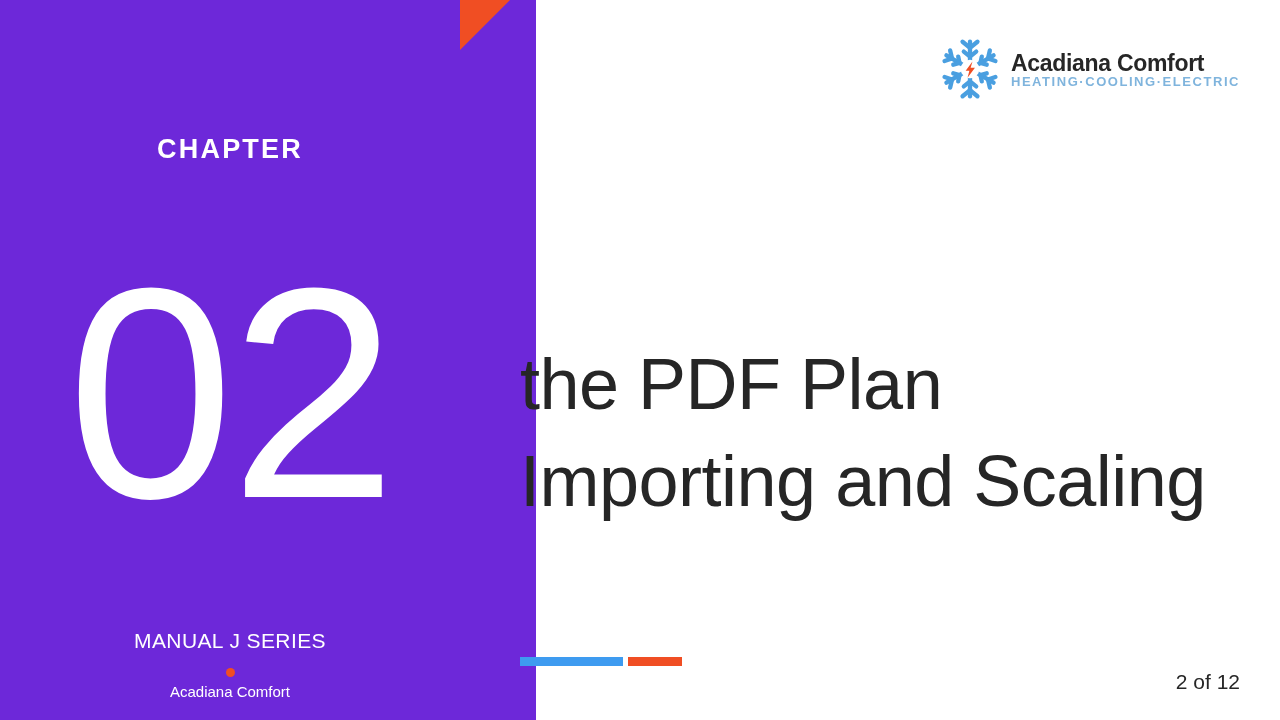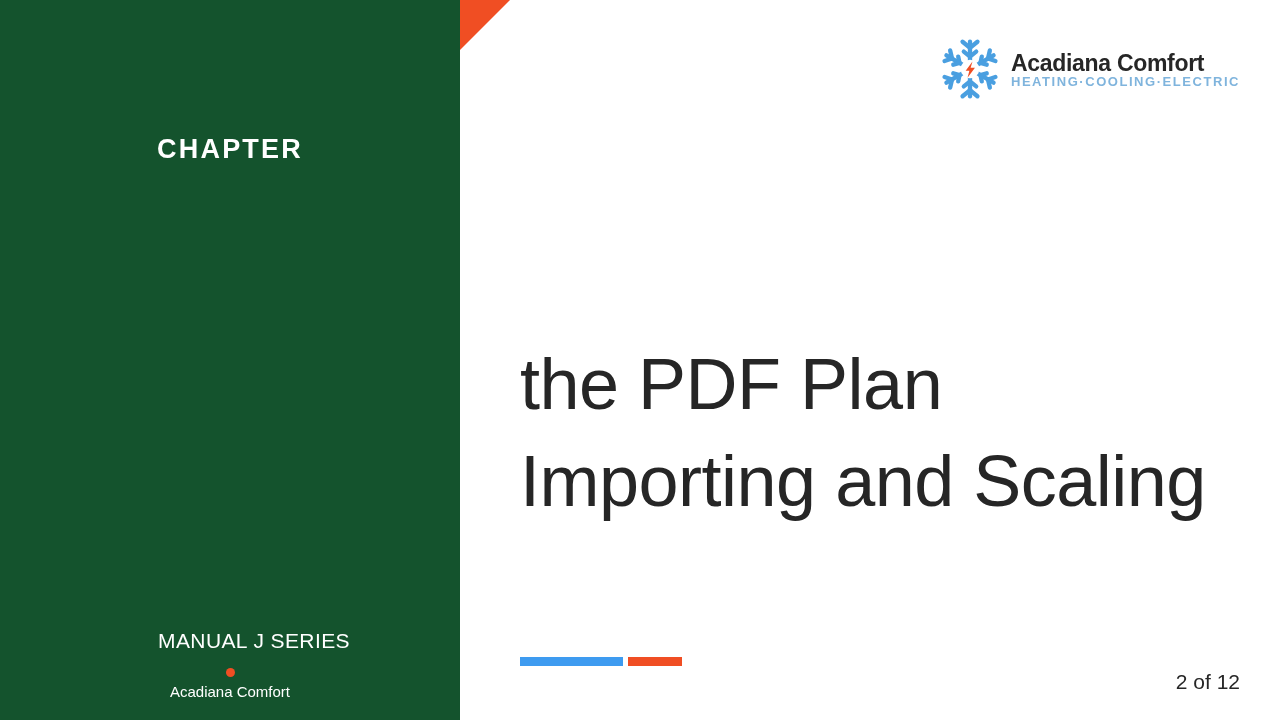--- a/index.html
+++ b/index.html
@@ -17,23 +17,23 @@
     height: 720px;
     overflow: hidden;
     background: #ffffff;
   }
 
   
   .left-panel {
     position: absolute;
     left: 0;
     top: 0;
-    width: 460px;
+    width: 536px;
     height: 720px;
-    background: #14532d;
+    background: #6d28d9;
   }
   .chapter-label {
     position: absolute;
     left: 0;
     top: 131px;
     width: 460px;
     text-align: center;
     color: #ffffff;
     font-size: 27px;
     font-weight: 600;
@@ -56,21 +56,20 @@
     position: absolute;
     left: 0;
     top: 628px;
     width: 460px;
     text-align: center;
     color: #ffffff;
     font-size: 21px;
     font-weight: 400;
     letter-spacing: 0.4px;
     line-height: 26px;
-    padding-left: 24px;
   }
   .series-dot {
     position: absolute;
     left: 226px;
     top: 668px;
     width: 9px;
     height: 9px;
     border-radius: 50%;
     background: #F04E23;
   }
@@ -178,20 +177,21 @@
   }
 </style>
 </head>
 <body>
 
 <div class="slide">
 
   <div class="left-panel">
     <div class="chapter-label">CHAPTER</div>
 
+    <div class="chapter-number">02</div>
 
     <div class="series-label">MANUAL J SERIES</div>
 
     <div class="series-dot"></div>
 
     <div class="brand-sub">Acadiana Comfort</div>
   </div>
 
   <div class="corner-wedge"></div>
 

